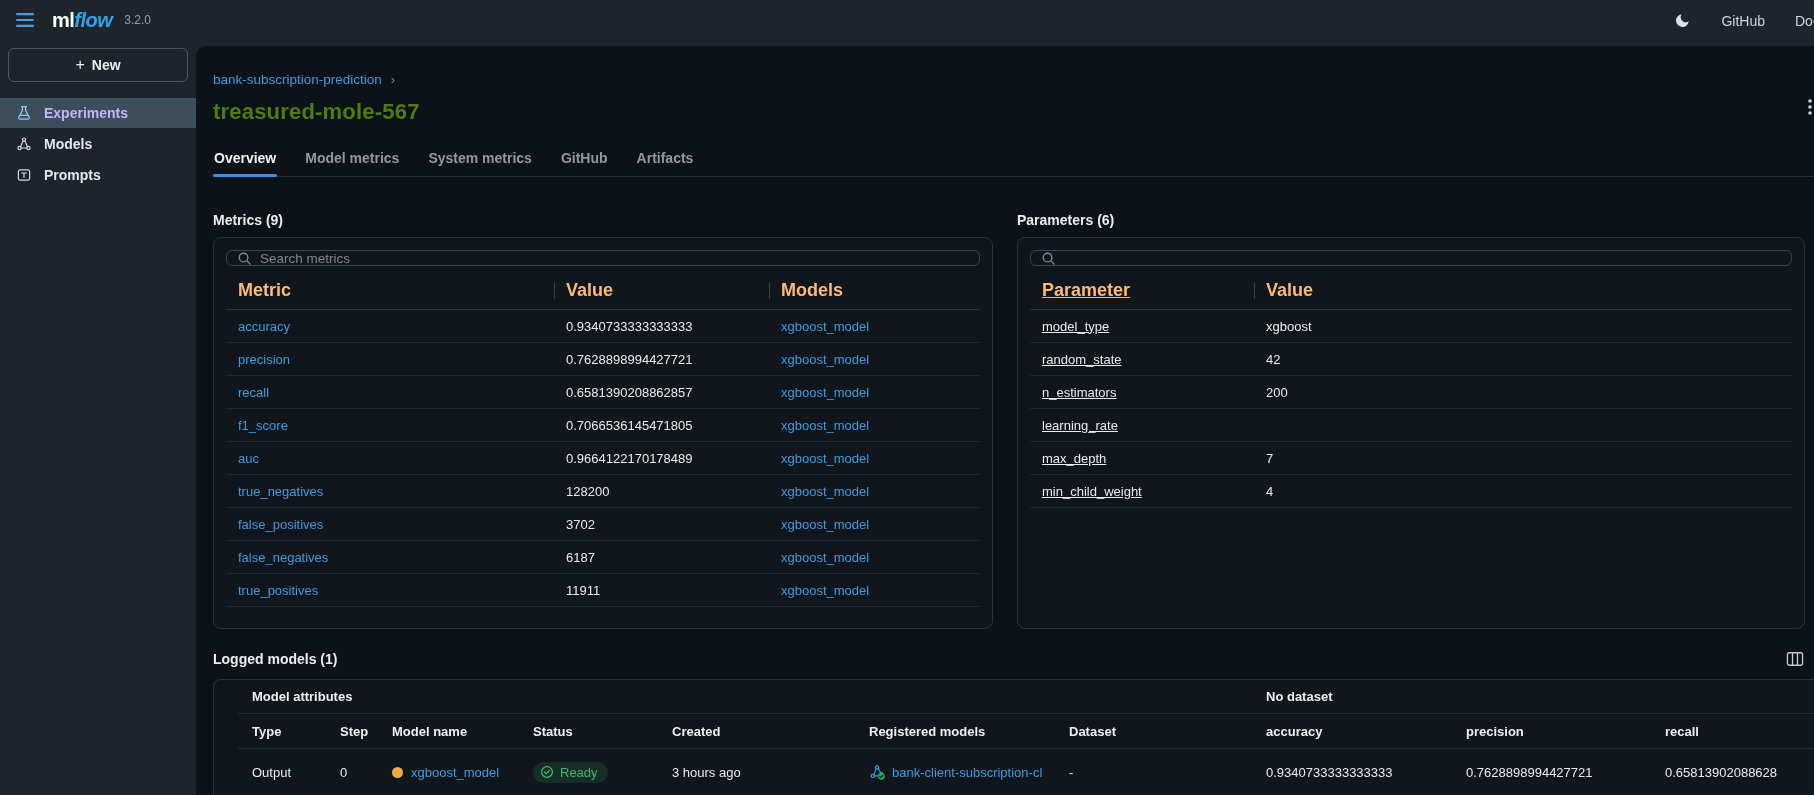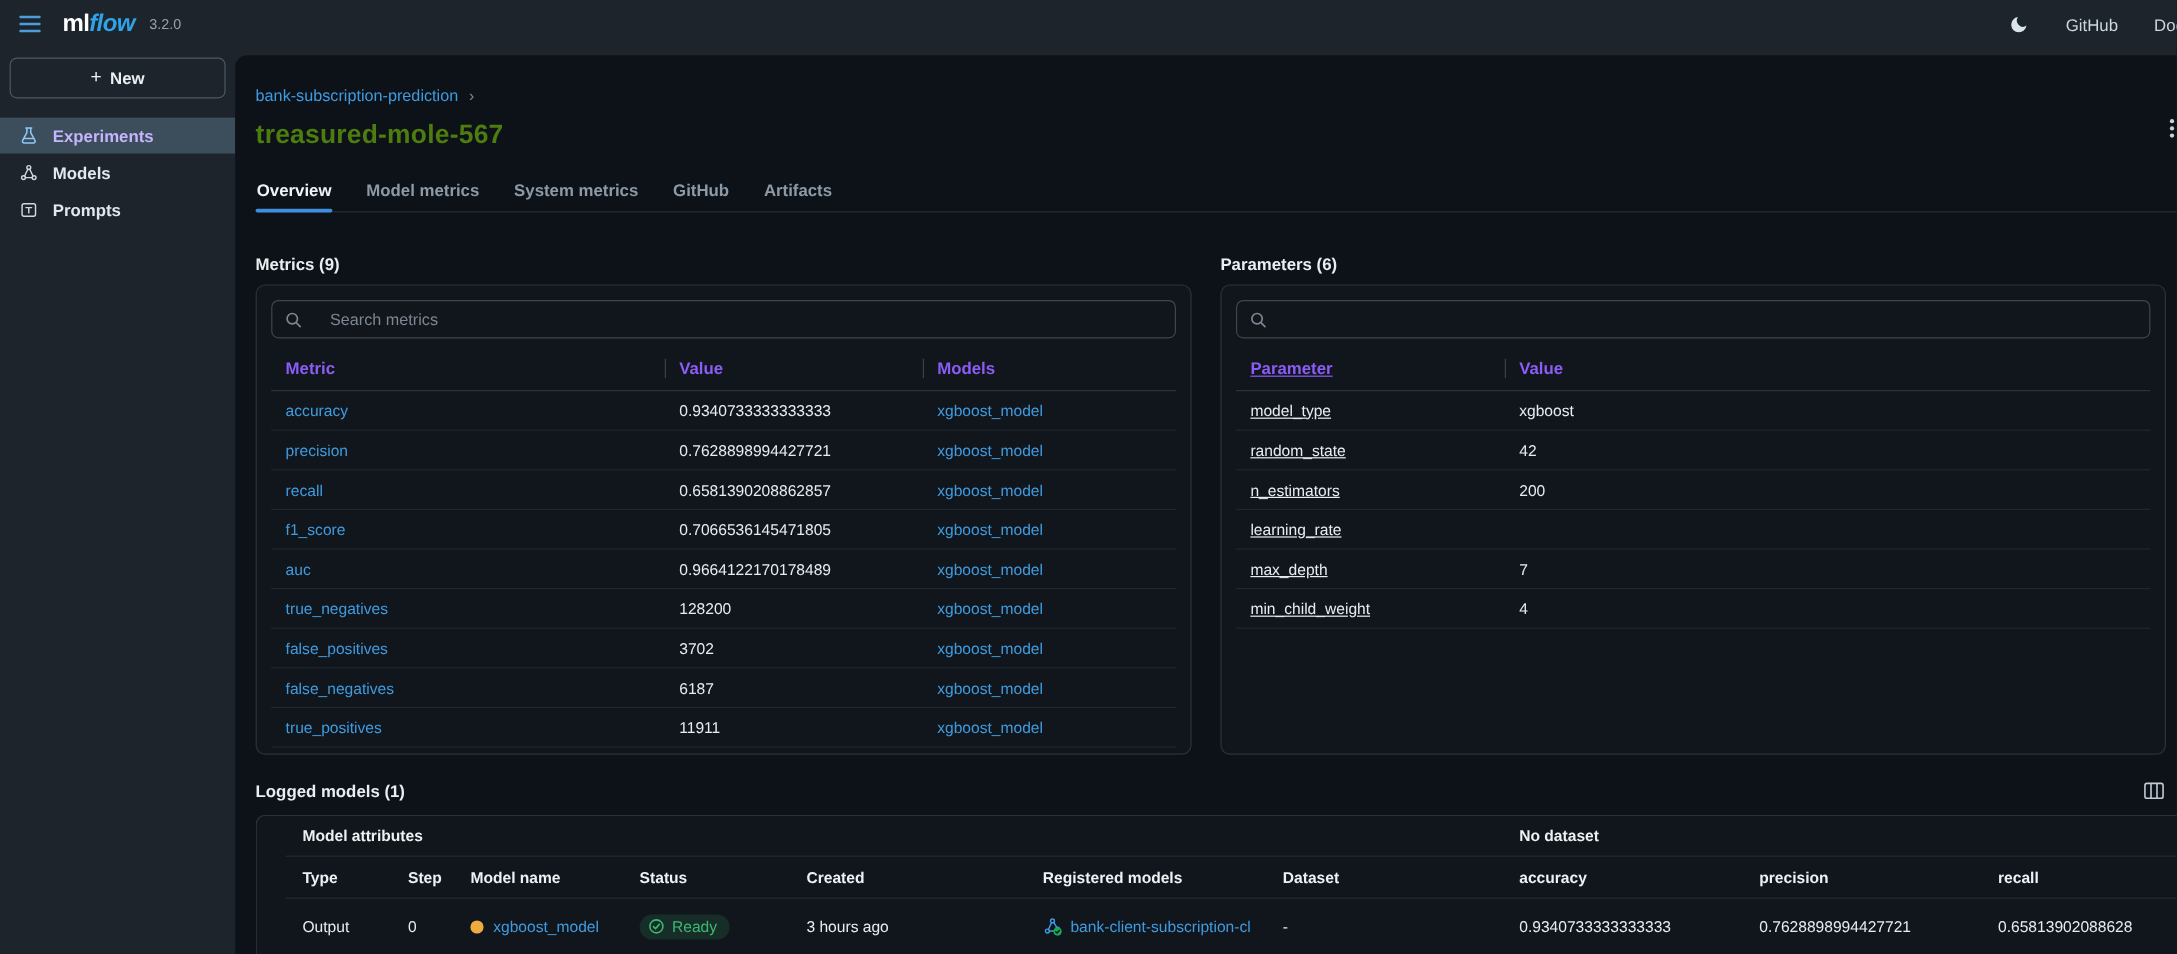--- a/index.html
+++ b/index.html
@@ -74,31 +74,31 @@
   
   .panels { display: flex; gap: 24px; margin-top: 35px; padding-right: 9px; }
   .panel-left { width: 780px; flex: 0 0 780px; }
   .panel-right { flex: 1; }
   .section-heading { font-size: 14px; font-weight: 700; color: #eaeef2; }
   .card {
     margin-top: 9px; background: #11161c; border: 1px solid #2b323a;
     border-radius: 8px; padding: 12px; height: 392px; overflow: hidden;
   }
   .searchbox {
-    height: 32px; border: 1px solid #3d454e; border-radius: 6px;
-    display: flex; align-items: center; gap: 23px; padding: 0 10px;
+    height: 16px; border: 1px solid #3d454e; border-radius: 6px;
+    display: flex; align-items: center; gap: 8px; padding: 0 10px;
   }
   .searchbox input {
     flex: 1; background: transparent; border: none; outline: none;
     color: #e9edf1; font-size: 13.5px; font-family: inherit;
   }
   .searchbox input::placeholder { color: #7c8793; }
 
   .thead { display: flex; height: 38px; align-items: center; margin-top: 6px; border-bottom: 1px solid #2a323a; }
-  .th { font-size: 14px; font-weight: 700; color: #8b5cf6; position: relative; padding-left: 12px; }
+  .th { font-size: 18px; font-weight: 700; color: #fdba74; position: relative; padding-left: 12px; }
   .th.sep::before {
     content:""; position: absolute; left: 0; top: 50%; transform: translateY(-50%);
     width: 1px; height: 16px; background: #39424c;
   }
   .trow { display: flex; height: 33px; align-items: center; border-bottom: 1px solid #20272f; font-size: 13px; }
   .td { padding-left: 12px; white-space: nowrap; }
   .link { color: #3f9be0; cursor: pointer; }
   .val { color: #e8ecf0; }
 
   .c-name  { width: 328px; flex: 0 0 328px; }

